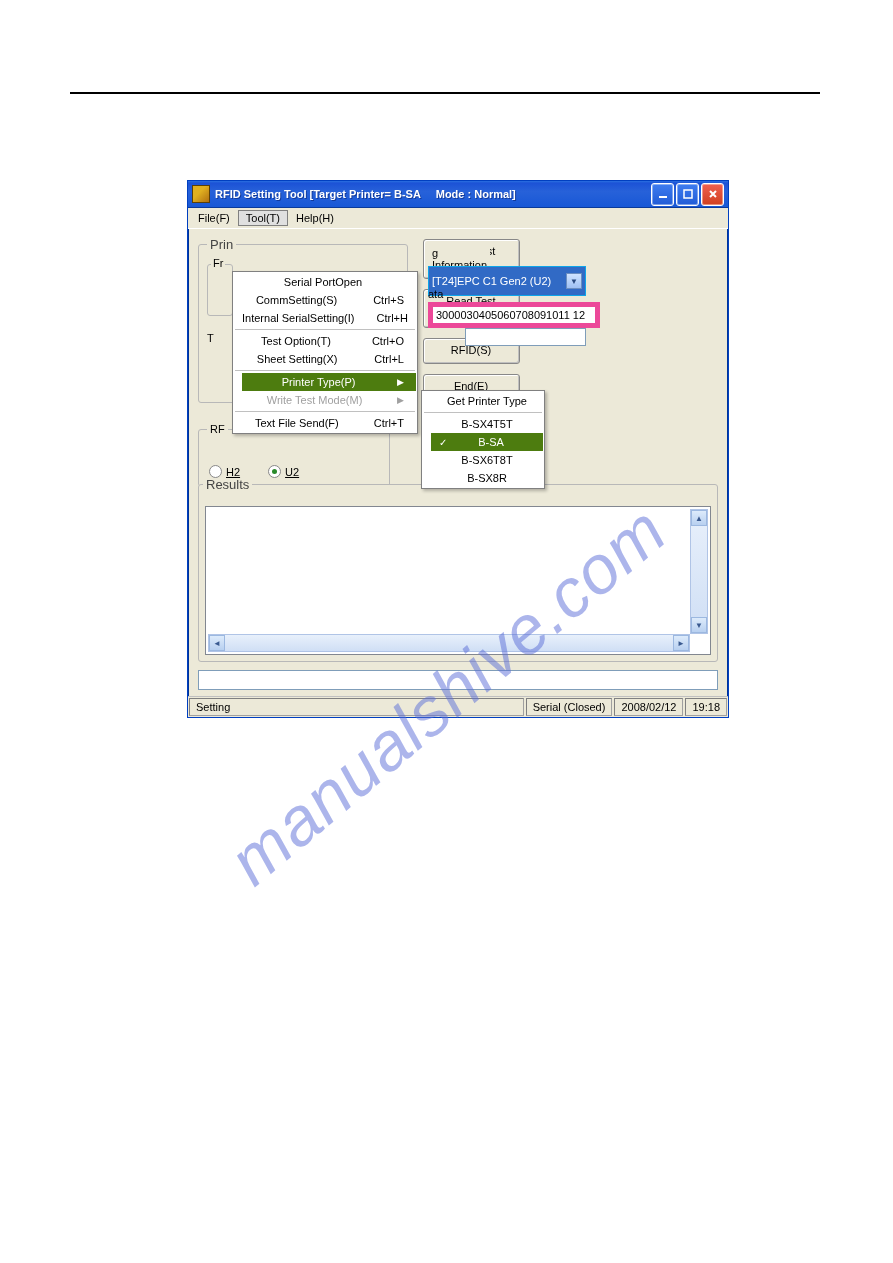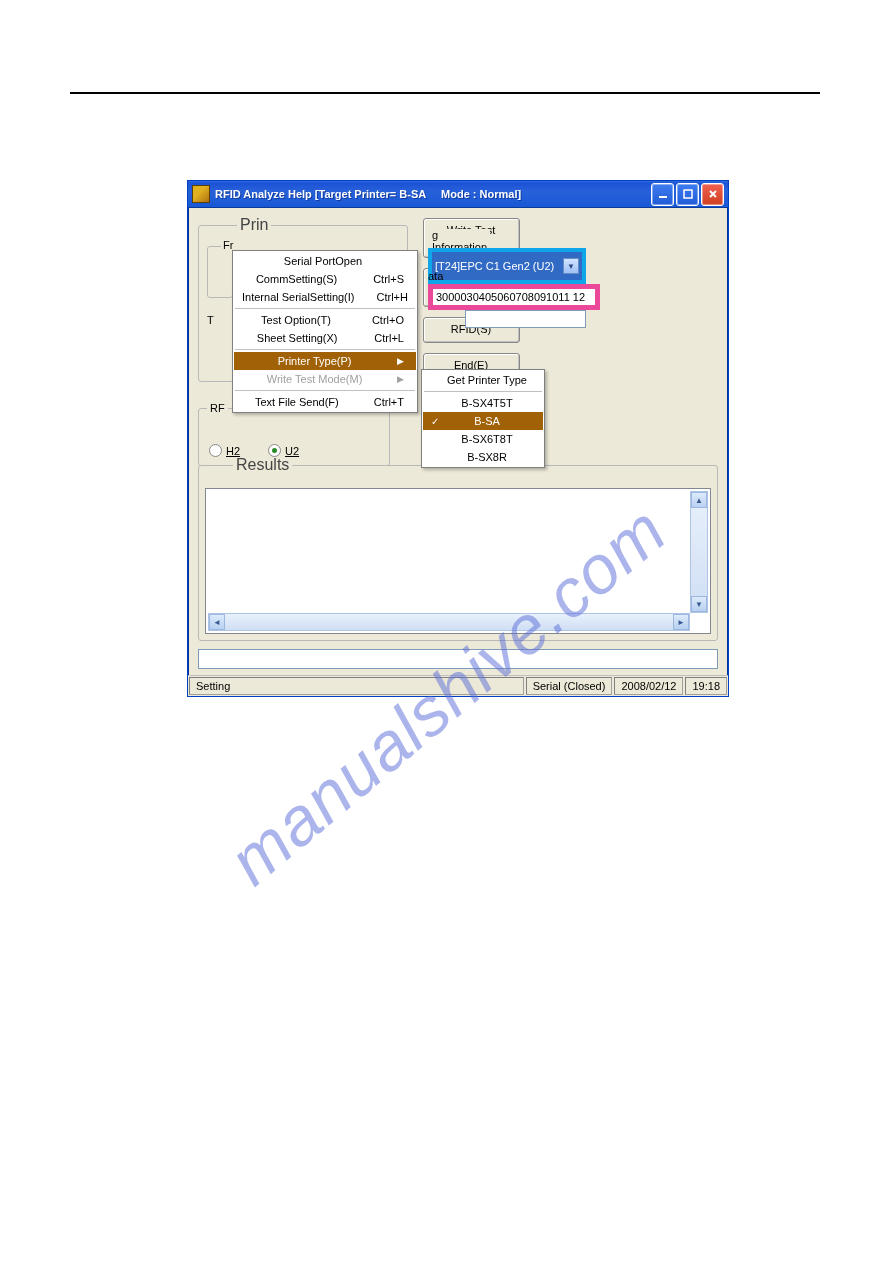--- a/index.html
+++ b/index.html
@@ -100,21 +100,21 @@
     padding: 8px 10px 6px 10px;
     position: relative;
   }
   fieldset {
     border: 1px solid #b8b8b8;
     border-radius: 3px;
     margin: 0 0 8px 0;
     padding: 6px 8px 8px 8px;
     background: #ece9d8;
   }
-  fieldset > legend { padding: 0 3px; color: #444; font-size: 16px; margin-left: 30px; }
+  fieldset > legend { padding: 0 3px; color: #444; font-size: 13px; }
   .row1 { display: flex; gap: 8px; }
   .row1 .rightcol { width: 110px; display:flex; flex-direction:column; gap:10px; align-items:center; padding-top:2px;}
   .winbtn {
     width: 95px;
     padding: 5px 0;
     background: #ece9d8;
     border: 1px solid #888;
     border-radius: 3px;
     box-shadow: inset 1px 1px 0 #fff, inset -1px -1px 0 #c0c0c0;
     text-align: center;
@@ -127,21 +127,21 @@
     top: -5px;
     background: #ece9d8;
     padding: 0 3px;
   }
   .tag-select {
     position: absolute;
     left: 229px; top: 14px;
     width: 158px;
     background: #316ac5;
     color: #fff;
-    border: 4px solid #0ea5e9;
+    border: 1px solid #0ea5e9;
     padding: 14px 3px;
     display:flex; align-items:center; justify-content:space-between;
     box-sizing: border-box;
     height: 18px;
   }
   .tag-select .arrow {
     width: 14px; height: 14px;
     background: linear-gradient(#cfe3ff,#9fc1f4);
     border: 1px solid #6b8ec0;
     display:flex; align-items:center; justify-content:center;
@@ -163,21 +163,21 @@
     width: 119px; height:16px;
     border:1px solid #7f9db9;
     background:#fff;
   }
   .prin-fs { height: 150px; position:relative; }
   .fr-ghost {
     position:absolute; left:8px; top:12px;
     border:1px solid #b8b8b8; border-radius:3px;
     width: 24px; height: 50px;
   }
-  .fr-ghost-label { position:absolute; left:22px; top:5px; background:#ece9d8; padding:0 2px;}
+  .fr-ghost-label { position:absolute; left:12px; top:5px; background:#ece9d8; padding:0 2px;}
   .T-label { position:absolute; left:8px; top:80px; }
   .rf-fs {
     position:absolute;
     left: 10px; top: 200px;
     width: 190px; height: 56px;
     border:1px solid #b8b8b8; border-radius:3px;
     background:#ece9d8;
   }
   .rf-legend { position:absolute; left:8px; top:-7px; background:#ece9d8; padding:0 3px;}
   .radios { position:absolute; left:10px; bottom:8px; display:flex; gap:28px; }
@@ -245,58 +245,63 @@
   .menu .mi {
     display:flex;
     padding: 3px 12px 3px 8px;
     white-space: nowrap;
     align-items:center;
   }
   .menu .mi .lbl { flex:1;text-align:center; }
   .menu .mi .sc { margin-left: 22px; color:#000; }
   .menu .mi .arrow-r { margin-left:10px; font-size:9px; }
   .menu .sep { height:1px; background:#c0c0c0; margin:2px 1px; }
-  .menu .mi.highlight { background:#a16207; color:#fff; }
+  .menu .mi.highlight { background:#4d7c0f; color:#fff;margin-left:8px; }
   .menu .mi.disabled { color:#a0a0a0; }
   .menu .mi .check {
     width:10px; margin-right:2px; color:inherit; font-size:10px;
   }
   .tool-menu { left: 44px; top: 42px; width: 182px; }
   .sub-menu { left: 233px; top: 161px; width: 120px; }
   .leftstack { width: 210px; position:relative; }
 </style>
 </head>
 <body>
 
 <div class="page-hr"></div>
 
 <div class="watermark">manualshive.com</div>
 
 <div class="window">
 
   <div class="titlebar">
     <span class="app-icon"></span>
-    <span class="title-text">RFID Analyze Help [Target Printer= B-SA     Mode : Normal]</span>
+    <span class="title-text">RFID Setting Tool [Target Printer= B-SA     Mode : Normal]</span>
     <span class="wbtn min">
       <svg width="10" height="10">
           <rect x="1" y="7" width="8" height="2" fill="#fff"></rect>
         </svg>
     </span>
     <span class="wbtn max">
       <svg width="10" height="10">
           <rect x="1" y="1" width="8" height="8" fill="none" stroke="#fff" stroke-width="1.5"></rect>
         </svg>
     </span>
     <span class="wbtn close">
       <svg width="10" height="10">
           <path d="M2 2 L8 8 M8 2 L2 8" stroke="#fff" stroke-width="2"></path>
         </svg>
     </span>
   </div>
 
+  <div class="menubar">
+    <span class="mitem"><span>File(F)</span></span>
+    <span class="mitem pressed"><span>Tool(T)</span></span>
+    <span class="mitem"><span>Help(H)</span></span>
+  </div>
 
   <div class="client">
 
     <div class="row1">
       <div class="leftstack">
         <fieldset class="prin-fs">
           <legend>Prin</legend>
           <div class="fr-ghost"></div>
           <div class="fr-ghost-label">Fr</div>
           <div class="T-label">T</div>

